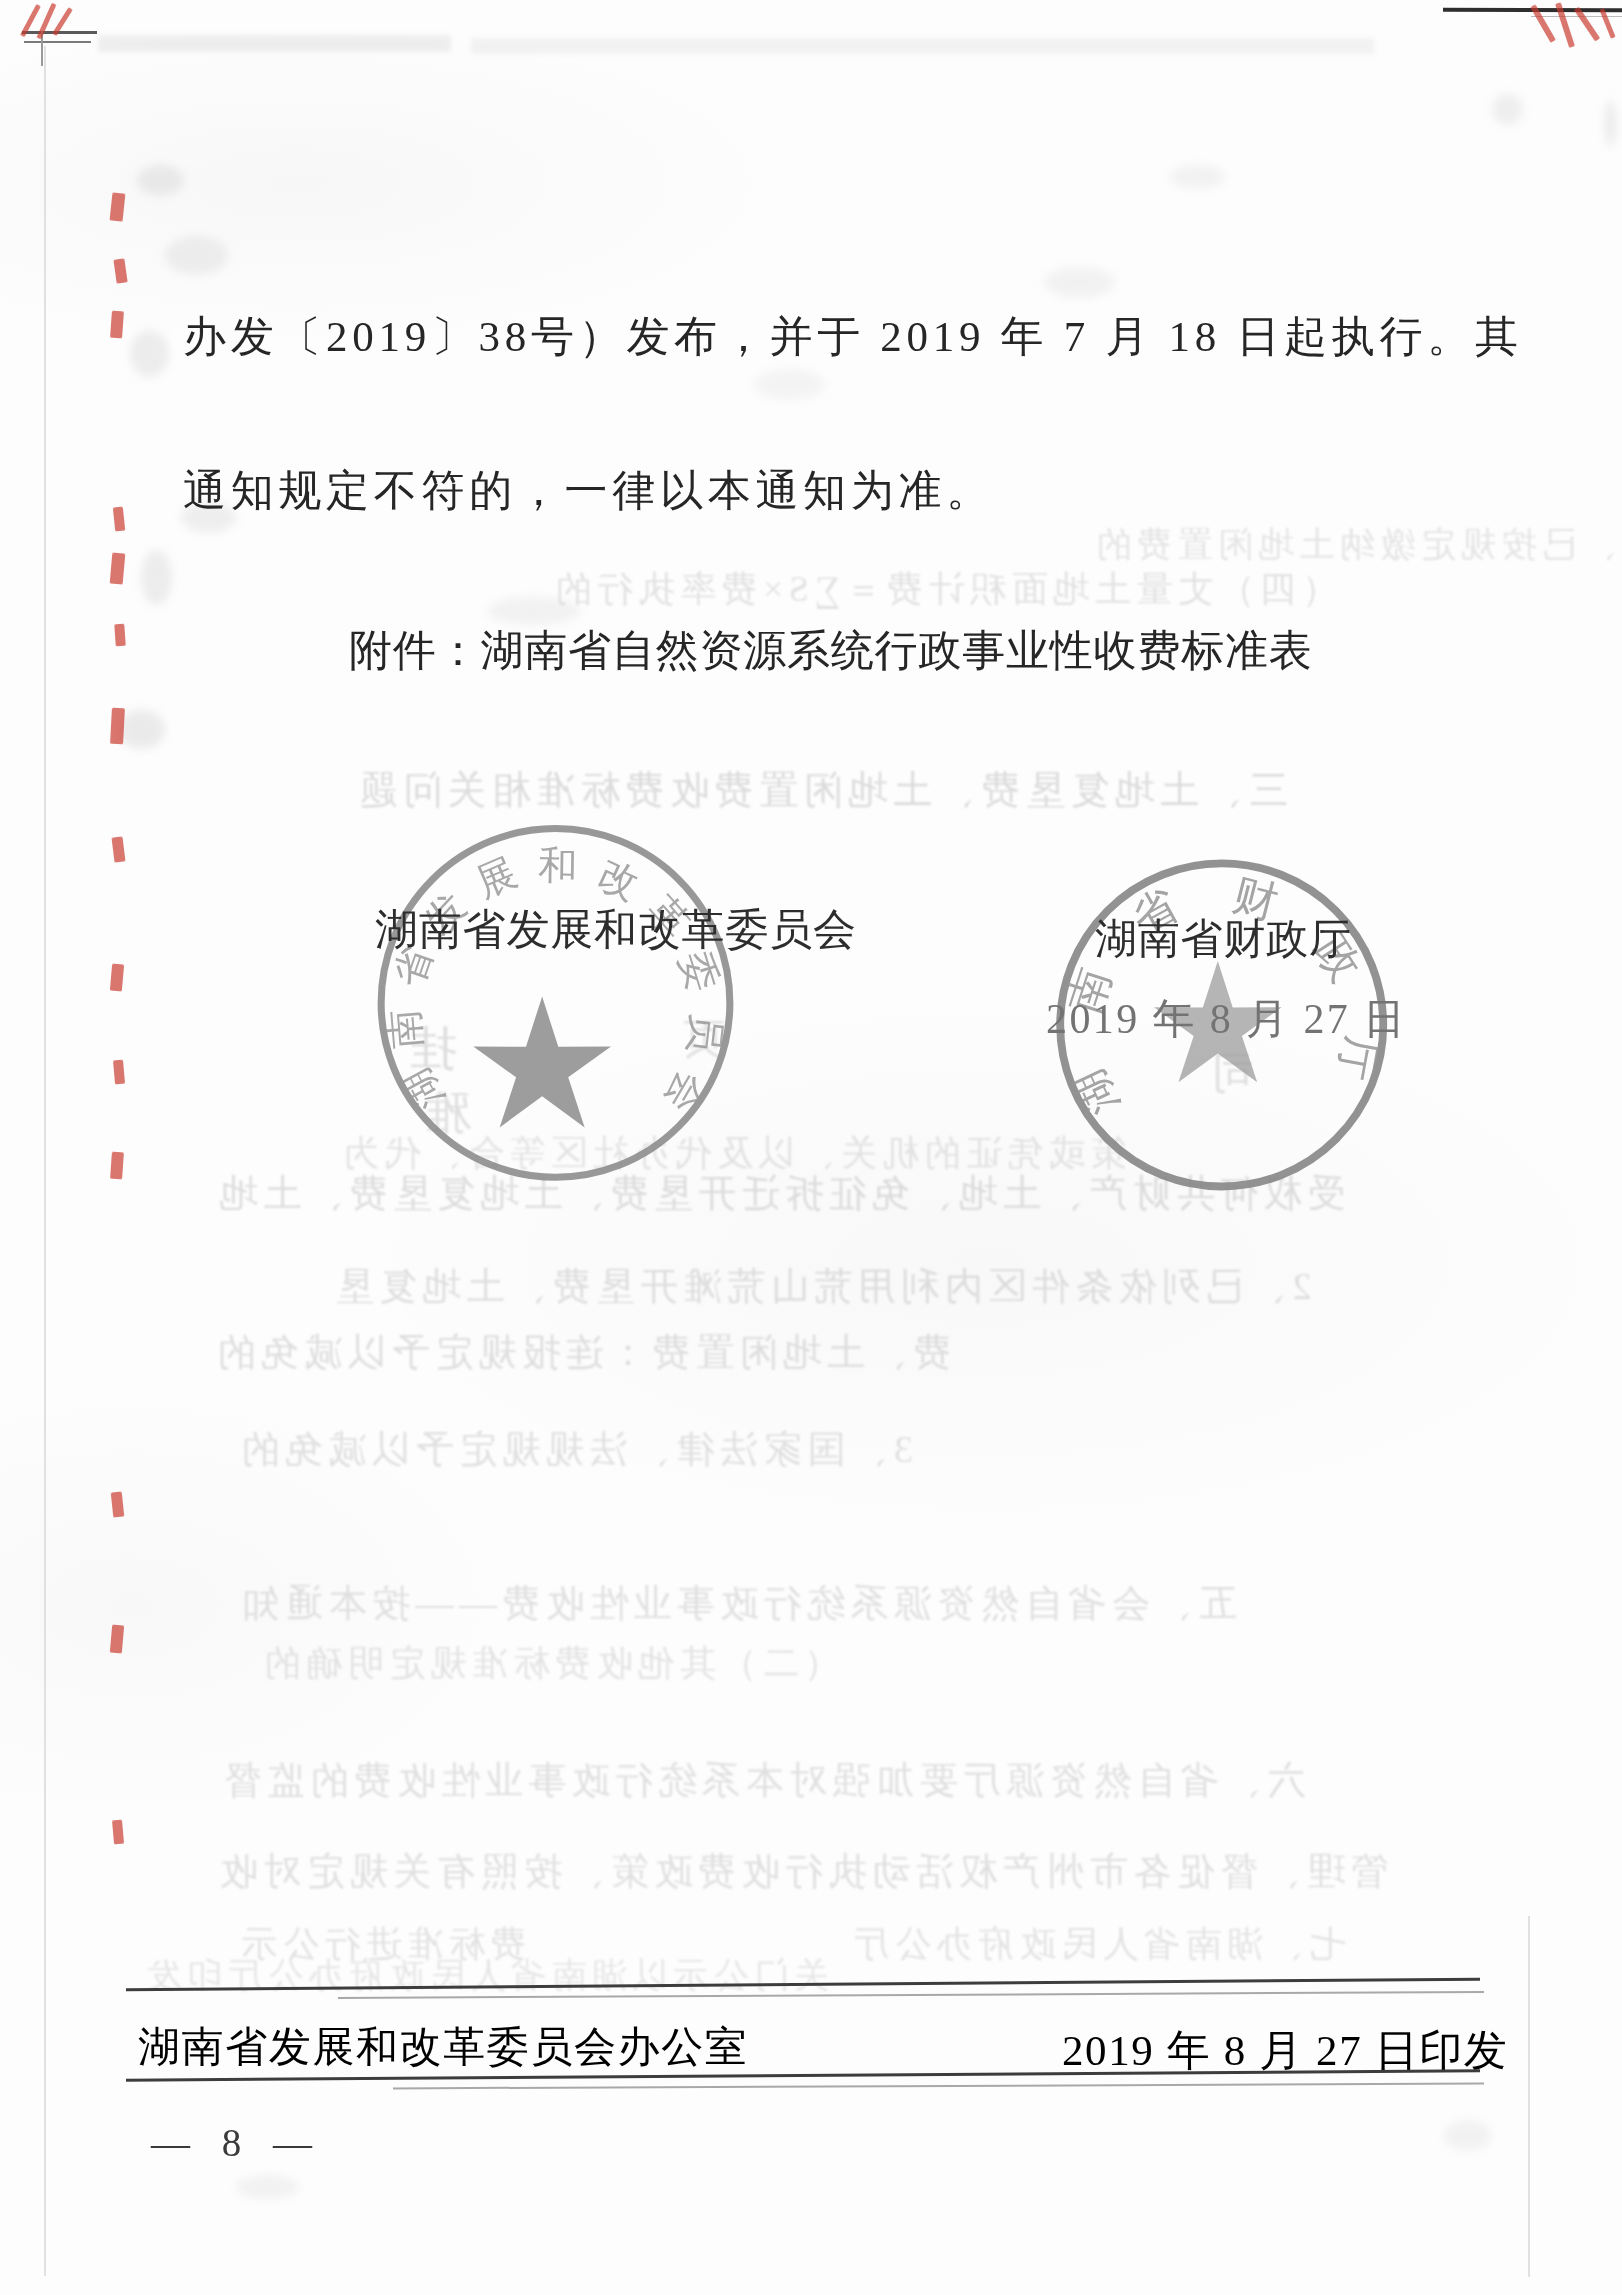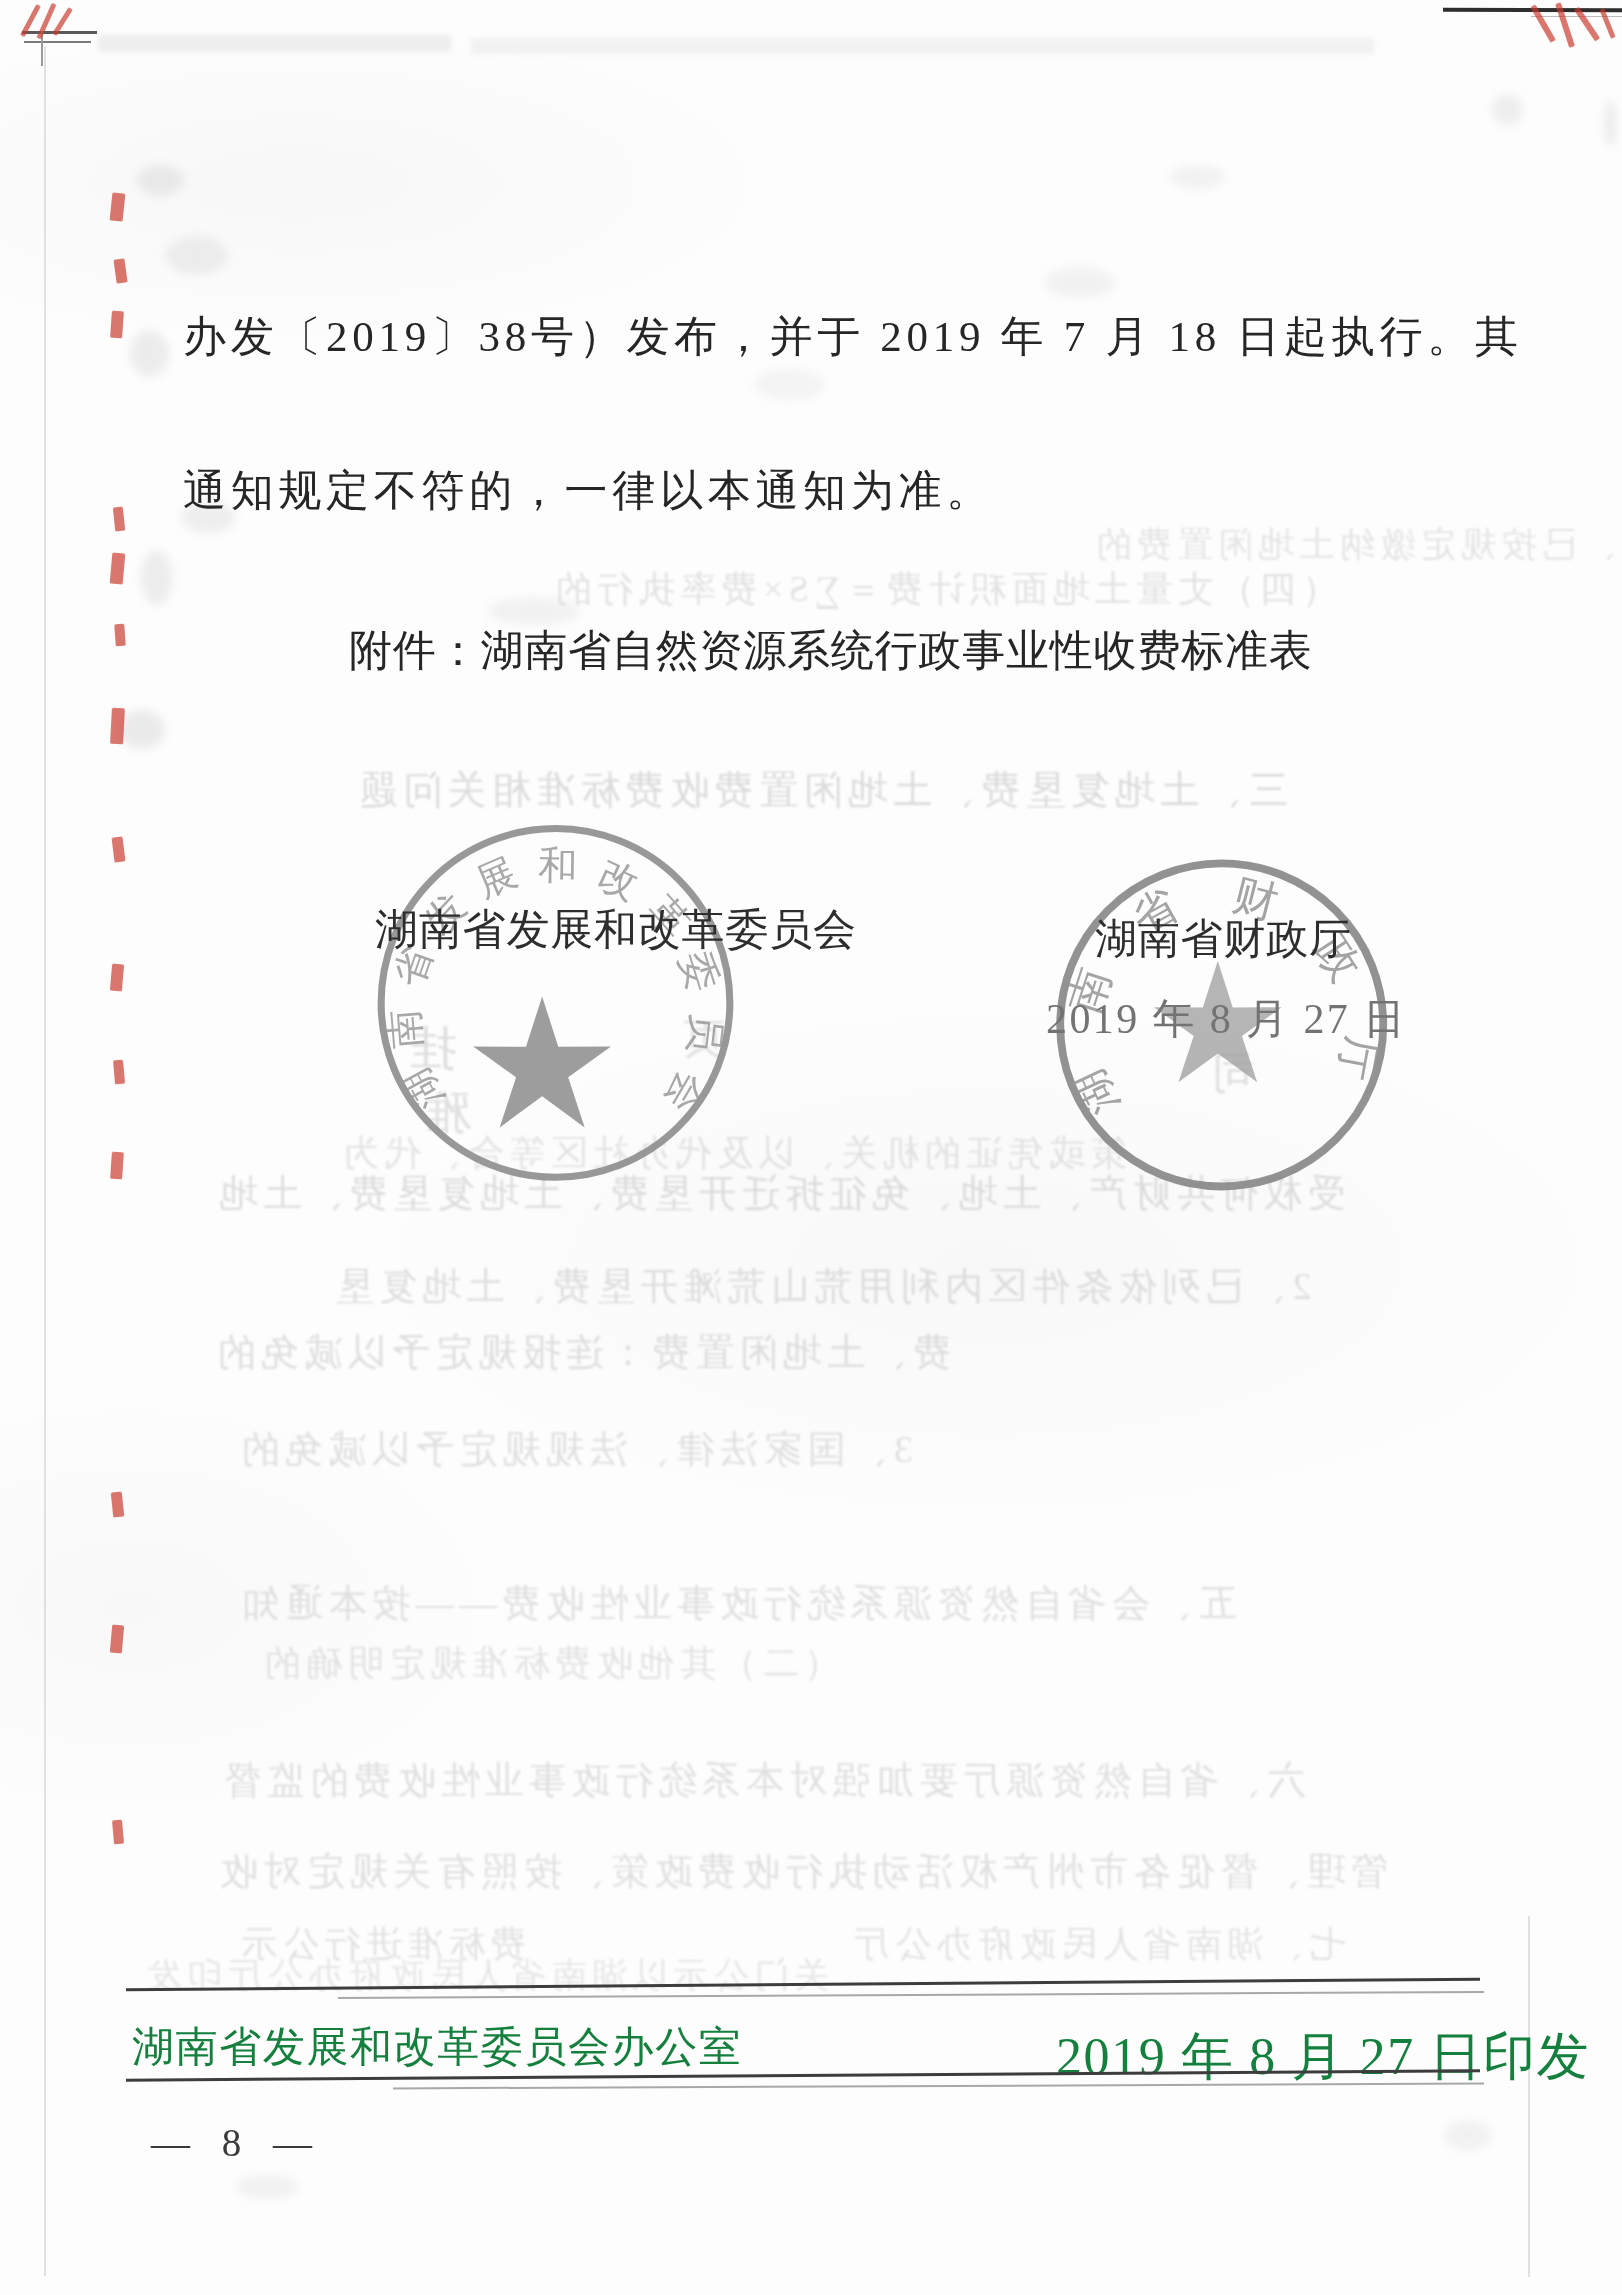--- a/index.html
+++ b/index.html
@@ -25,22 +25,22 @@
   .attach{letter-spacing:0.8px;}
   .sig{
     position:absolute;color:#2d2d2d;font-size:43px;letter-spacing:0.8px;
     white-space:nowrap;z-index:6;
   }
   .sigdate{font-size:42px;letter-spacing:2.4px;color:#737373;}
   .stamp{position:absolute;z-index:5;}
   .footer-rule{position:absolute;background:#3d3d3d;z-index:4;}
   .footer-rule-echo{position:absolute;background:#a8a8a8;z-index:3;}
   .footer-text{
-    position:absolute;color:#15803d;font-size:42px;letter-spacing:1.6px;
-    white-space:nowrap;z-index:4;
+    position:absolute;color:#000000;font-size:42px;letter-spacing:1.6px;
+    white-space:nowrap;z-index:4;margin-left:6px;
   }
   .pagenum{
     position:absolute;color:#3a3a3a;font-size:39px;letter-spacing:11px;
     white-space:nowrap;z-index:4;
   }
   .bleed{
     position:absolute;transform:scaleX(-1);filter:blur(1.1px);
     color:#bdbdbd;white-space:nowrap;letter-spacing:5.5px;z-index:1;
     font-family:"Liberation Serif","DejaVu Serif",serif;
   }
@@ -89,21 +89,21 @@
     </g>
   </svg>
 
   <div class="sig" style="left:375px;top:901px">湖南省发展和改革委员会</div>
   <div class="sig" style="left:1095px;top:911px;font-size:42px">湖南省财政厅</div>
   <div class="sig sigdate" style="left:1046px;top:991px">2019 年 8 月 27 日</div>
 
   <div class="footer-rule" style="left:126px;top:1983px;width:1354px;height:3.1px;transform:rotate(-.45deg);"></div>
   <div class="footer-rule-echo" style="left:338px;top:1994px;width:1146px;height:1.6px;transform:rotate(-.3deg);"></div>
   <div class="footer-text" style="left:132px;top:2019px">湖南省发展和改革委员会办公室</div>
-  <div class="footer-text" style="left:1056px;top:2022px;font-size:52px">2019 年 8 月 27 日印发</div>
+  <div class="footer-text" style="left:1056px;top:2022px;font-size:43px">2019 年 8 月 27 日印发</div>
   <div class="footer-rule" style="left:126px;top:2074px;width:1354px;height:3.1px;transform:rotate(-.4deg);"></div>
   <div class="footer-rule-echo" style="left:393px;top:2085px;width:1091px;height:1.6px;transform:rotate(-.25deg);"></div>
   <div class="pagenum" style="left:151px;top:2120px">— 8 —</div>
 
   <div id="bleed-layer">
       <div class="bleed" style="left: 1091px; top: 521px; font-size: 35px; opacity: 0.38;">1、已按规定缴纳土地闲置费的</div>
       <div class="bleed" style="left: 550px; top: 565px; font-size: 36px; opacity: 0.42;">（四）丈量土地面积计费＝∑S×费率执行的</div>
       <div class="bleed" style="left: 353px; top: 763px; font-size: 39px; opacity: 0.52;">三、土地复垦费、土地闲置费收费标准相关问题</div>
       <div class="bleed" style="left: 404px; top: 1017px; font-size: 47px; opacity: 0.5;">挂</div>
       <div class="bleed" style="left: 420px; top: 1082px; font-size: 46px; opacity: 0.45;">雅</div>

